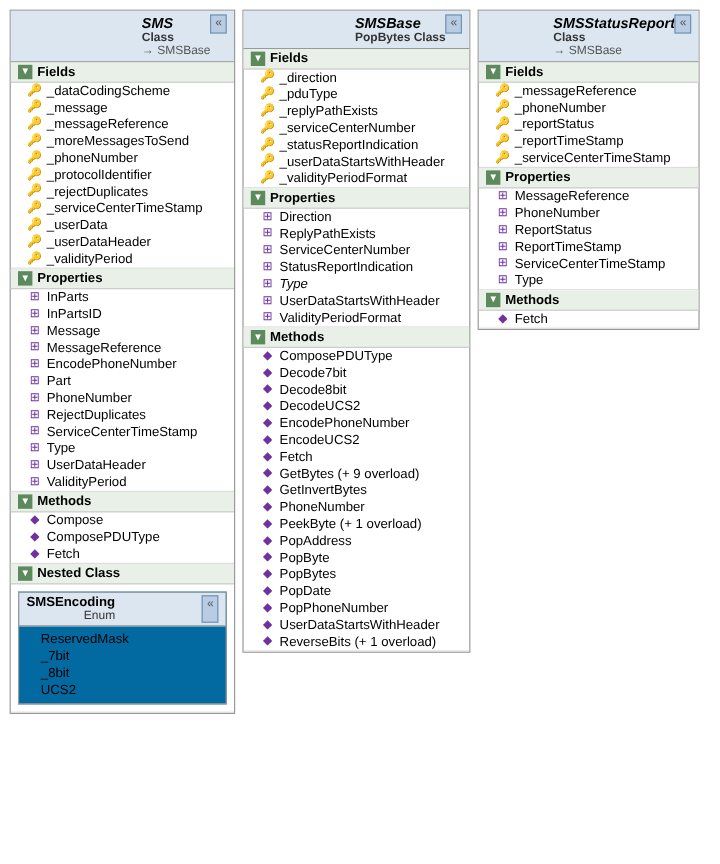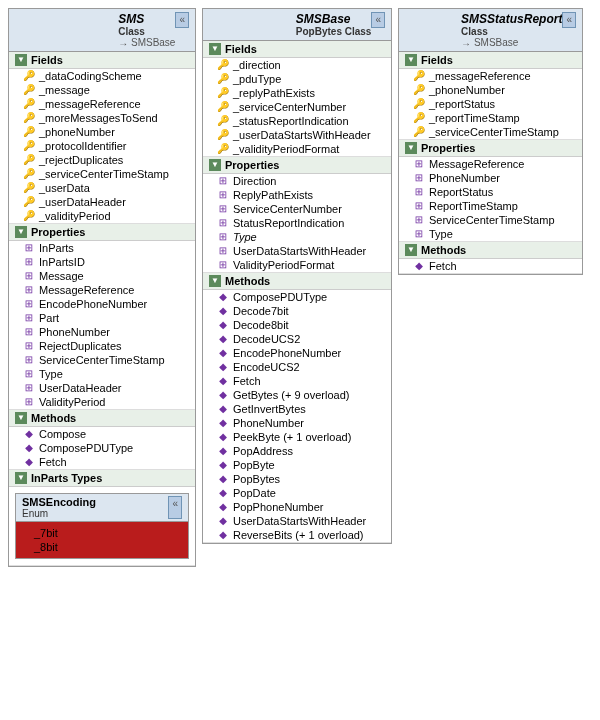--- a/index.html
+++ b/index.html
@@ -102,36 +102,37 @@
     }
     
     .icon-method {
       color: #7030a0;
       font-size: 10px;
     }
     .italic { font-style: italic; }
     .nested-box {
       border: 1px solid #999;
       margin: 6px;
-      background: #b91c1c;
+      background: #0369a1;
     }
     .nested-header {
       background: #dce6f0;
       border-bottom: 1px solid #999;
       padding: 2px 6px;
       display: flex;
       justify-content: space-between;
     }
     .nested-header .nested-name {
       font-weight: bold;
       font-size: 11px;
     }
     .nested-header .nested-type {
       font-size: 10px;
       color: #333;
+      text-align: right;
     }
     .nested-items {
       padding: 4px 6px 4px 14px;
     }
     .nested-items .item {
       padding-left: 4px;
     }
     .boxes-row {
       display: flex;
       flex-direction: row;
@@ -283,36 +284,42 @@
         <div class="item">
             <span class="item-icon icon-method" style="color:#7030a0;">◆</span>
             <span>Fetch</span>
           </div>
       </div>
     </div>
 
     <div class="section">
       <div class="section-header">
         <span class="section-icon">▼</span>
-        <span>InParts Types</span>
+        <span>Nested Class</span>
       </div>
       <div class="nested-box">
         <div class="nested-header">
           <div>
             <div class="nested-name">SMSEncoding</div>
             <div class="nested-type">Enum</div>
           </div>
           <div class="expand-icon">«</div>
         </div>
         <div class="nested-items">
           <div class="item">
+              <span>ReservedMask</span>
+            </div>
+          <div class="item">
               <span>_7bit</span>
             </div>
           <div class="item">
               <span>_8bit</span>
+            </div>
+          <div class="item">
+              <span>UCS2</span>
             </div>
         </div>
       </div>
     </div>
   </div>
 
   <div class="class-box" style="width:190px;">
     <div class="class-header">
       <div class="class-header-left">
         <div class="class-name">SMSBase</div>

